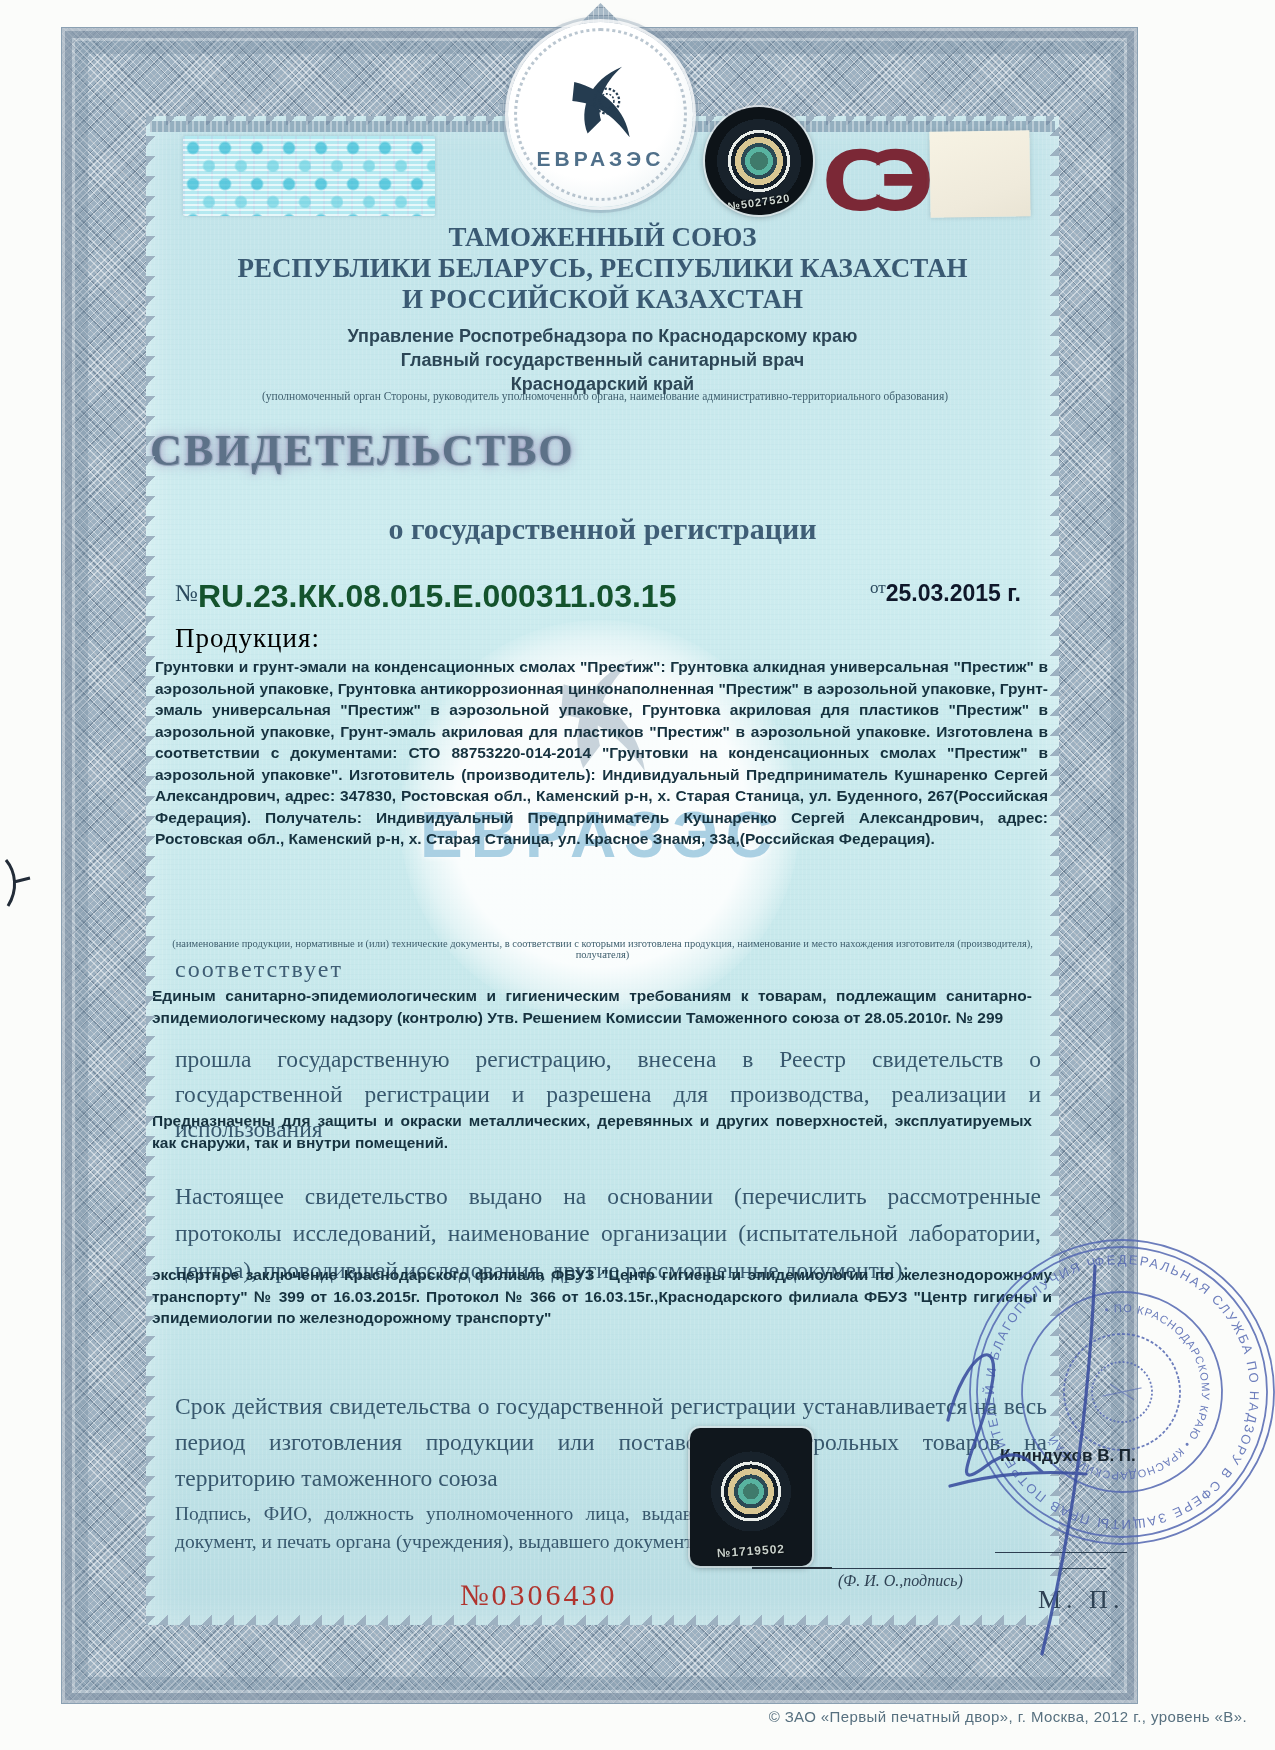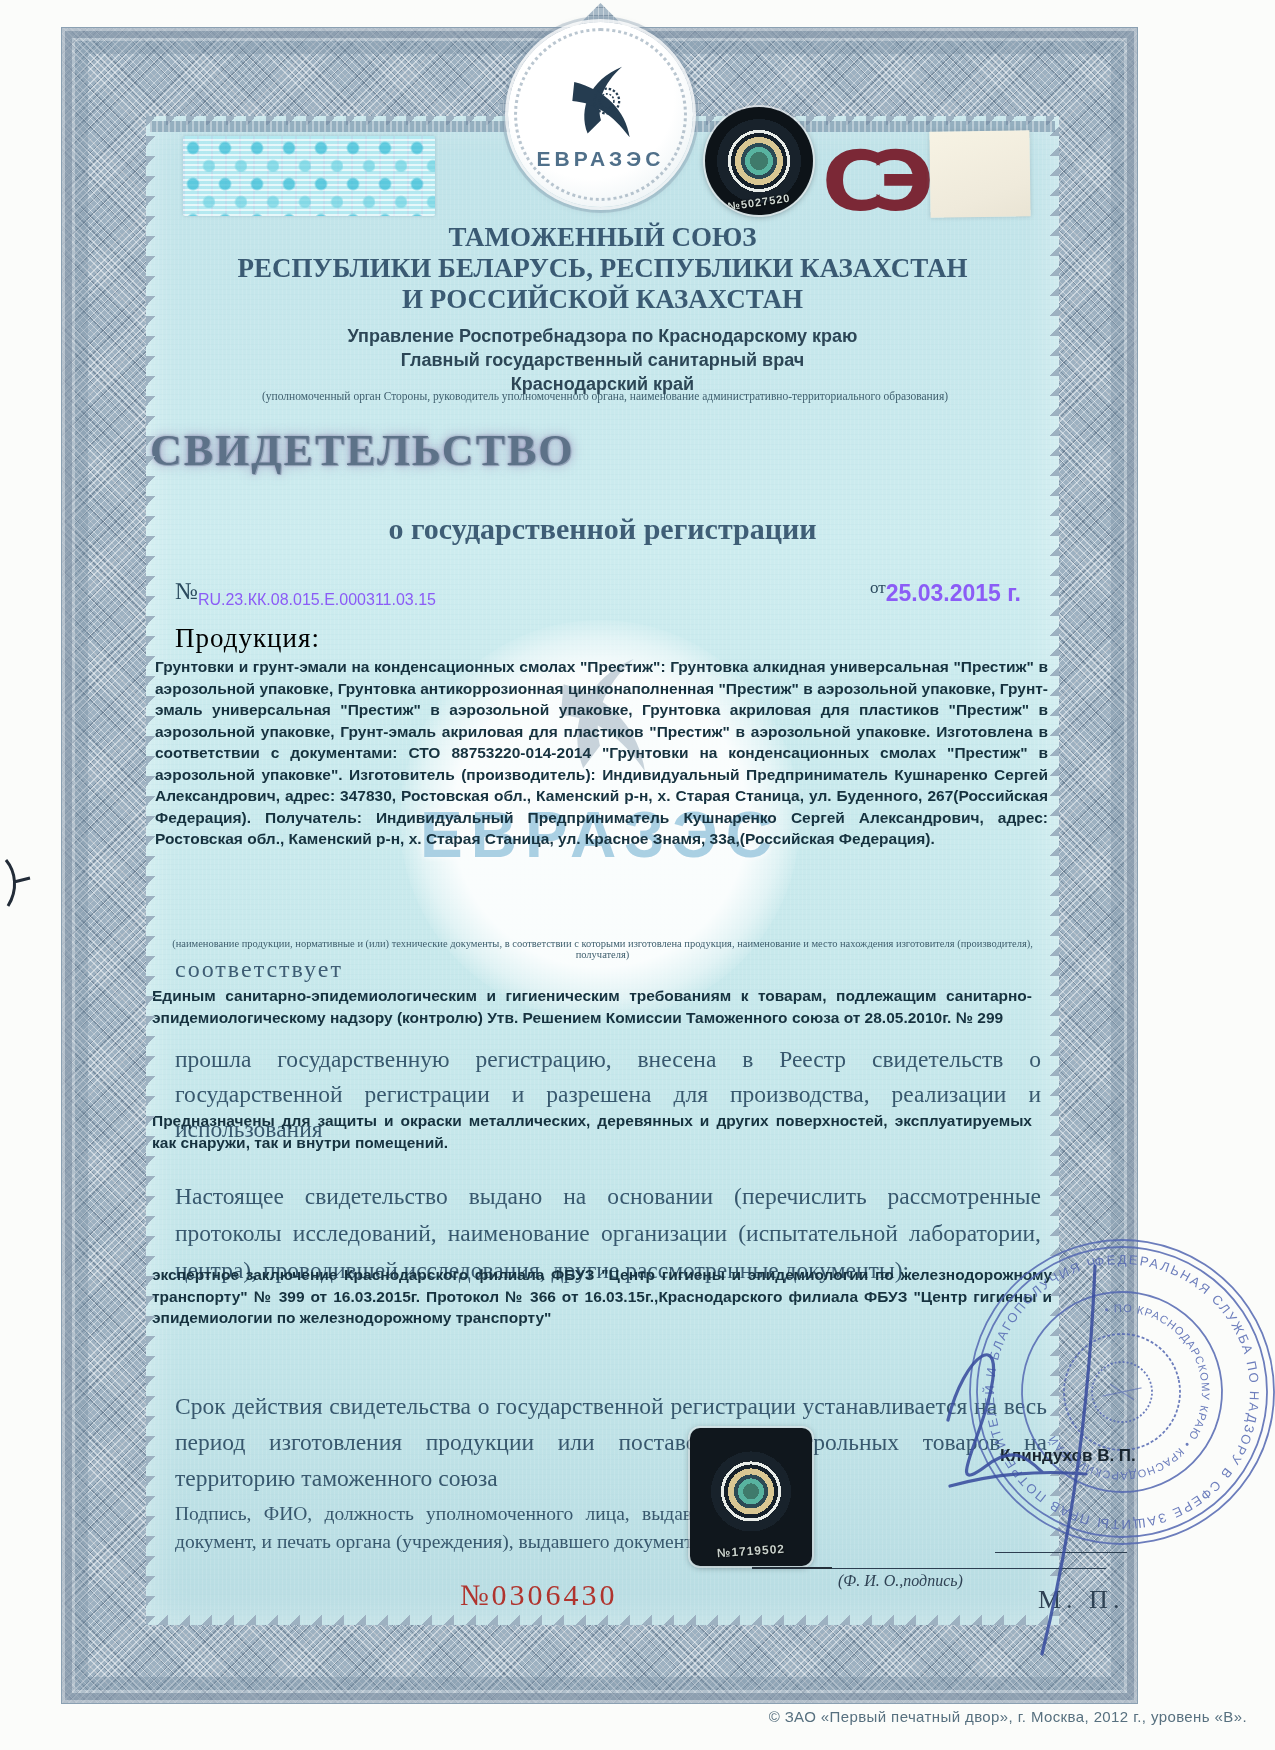--- a/index.html
+++ b/index.html
@@ -107,24 +107,24 @@
   .hdr-sans{left:150px;top:324px;width:905px;text-align:center;color:#2c4656;font-weight:700;
         font-size:18px;line-height:24px;}
   .caption{font-family:"Liberation Serif",serif;color:#40606f;}
   .cap1{left:160px;top:390px;width:890px;text-align:center;font-size:11.5px;}
   .title-main{left:150px;top:425px;width:905px;text-align:left;font-weight:700;font-size:44px;
       letter-spacing:2px;color:#5d7288;
       text-shadow:1px 1px 0 #93a3b8, 0 0 12px rgba(130,95,160,.6), 0 0 3px rgba(90,70,120,.5);}
   .title-sub{left:150px;top:512px;width:905px;text-align:center;font-weight:700;font-size:30px;color:#3f5e76;}
   .reg-line{left:175px;top:578px;width:880px;color:#2b4a5e;}
   .reg-no-label{font-size:24px;vertical-align:6px;}
-  .reg-no{font-family:"Liberation Sans",sans-serif;font-size:16px;font-weight:400;color:#8b5cf6;}
+  .reg-no{font-family:"Liberation Sans",sans-serif;font-size:32px;font-weight:700;color:#14532d;}
   .reg-date-wrap{position:absolute;left:695px;top:0px;}
   .reg-date-label{font-size:17px;vertical-align:8px;}
-  .reg-date{font-family:"Liberation Sans",sans-serif;font-size:23px;font-weight:700;color:#8b5cf6;}
+  .reg-date{font-family:"Liberation Sans",sans-serif;font-size:23px;font-weight:700;color:#0f172a;}
   .prod-head{left:175px;top:623px;font-size:27px;color:#000000;letter-spacing:1px;}
   .body-sans{font-size:15.5px;line-height:21.5px;color:#16323f;font-weight:700;text-align:justify;}
   .prod-desc{left:155px;top:656px;width:893px;}
   .cap2{left:150px;top:938px;width:905px;text-align:center;font-size:10.5px;}
   .conform{left:175px;top:956px;font-size:24px;color:#3e5d74;letter-spacing:2px;}
   .require{left:152px;top:985px;width:880px;}
   .registered{left:175px;top:1042px;width:866px;font-size:23.5px;line-height:35px;color:#38586e;
       text-align:justify;font-weight:400;}
   .purpose{left:152px;top:1110px;width:880px;}
   .basis{left:175px;top:1178px;width:866px;font-size:23.5px;line-height:37px;color:#38586e;text-align:justify;}

